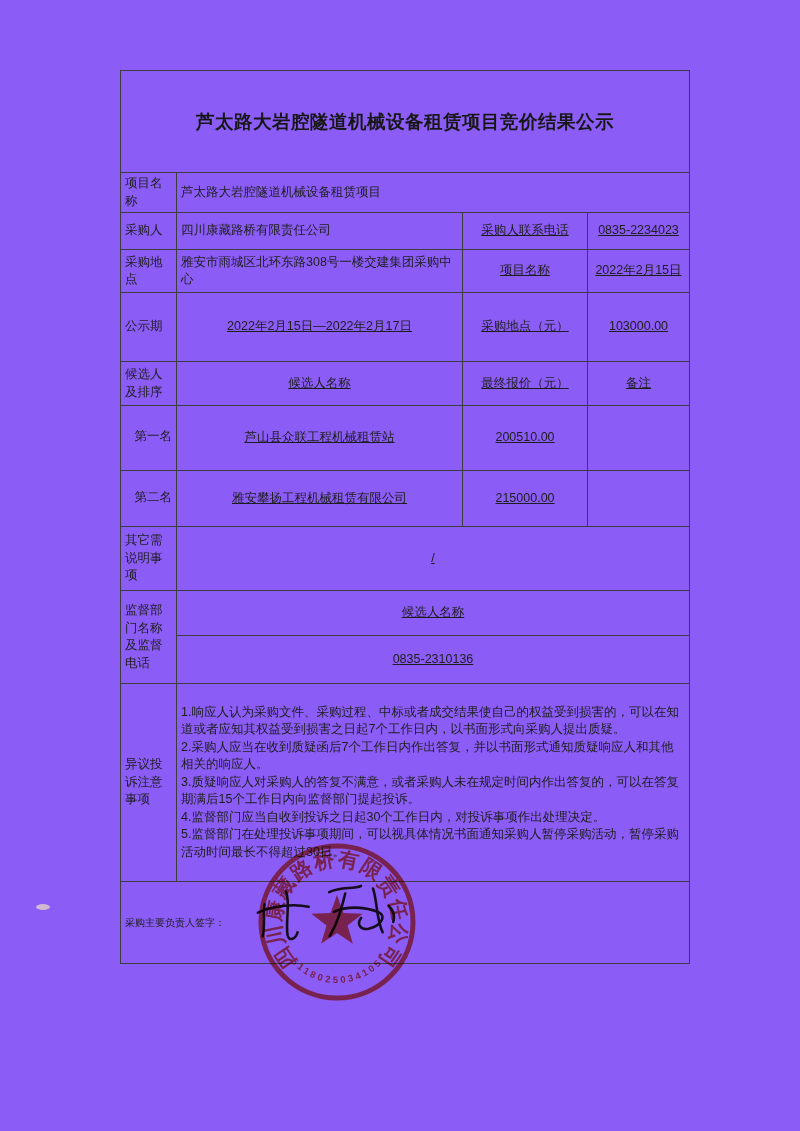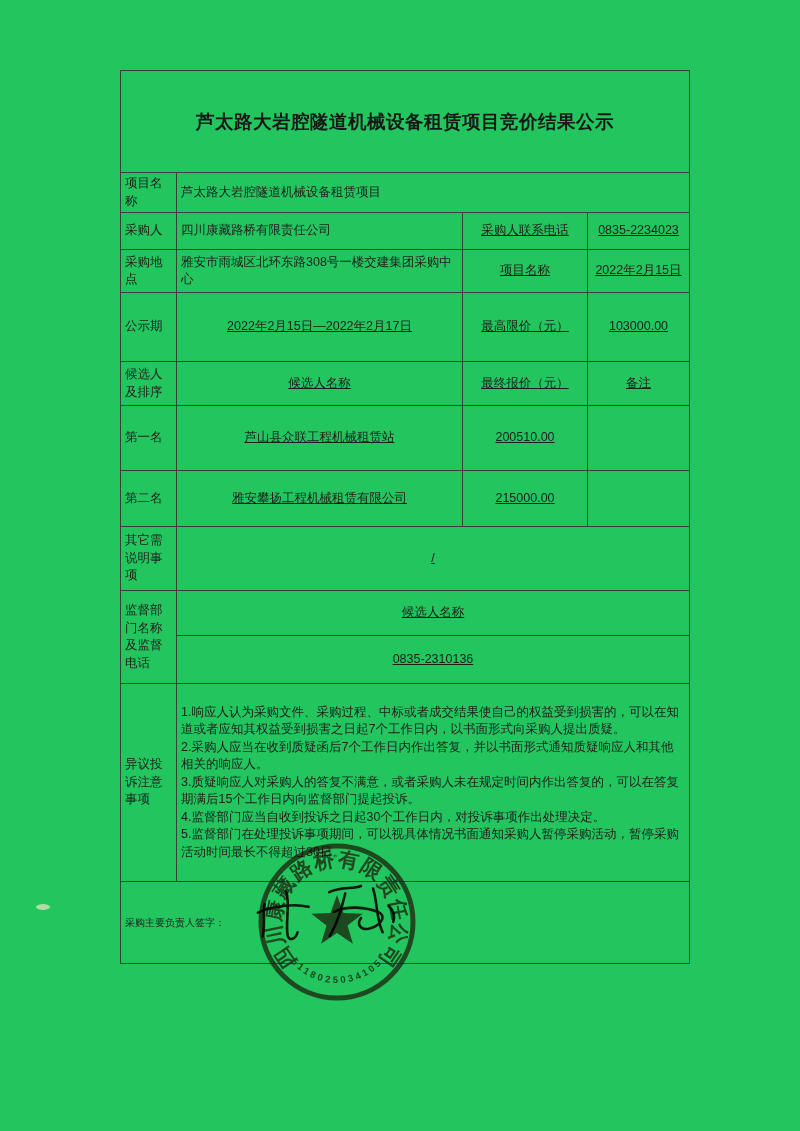--- a/index.html
+++ b/index.html
@@ -1,18 +1,18 @@
 <!DOCTYPE html>
 <html><head>
 <meta charset="utf-8">
 <style>
   html,body { margin:0; padding:0; background:#e8e8e8; }
   .page {
     position:relative; width:800px; height:1131px; margin:0 auto;
-    background:#22c55e; overflow:hidden;
+    background:#8b5cf6; overflow:hidden;
     font-family:"Liberation Sans","DejaVu Sans",sans-serif;
     color:#1e1e1e;
   }
   table.doc {
     position:absolute; left:120px; top:70px; width:569px;
     border-collapse:collapse; table-layout:fixed;
     font-size:12.5px;
   }
   table.doc td {
     border:1px solid #3d3d3d;
@@ -20,21 +20,21 @@
     vertical-align:middle;
     line-height:1.4;
     word-break:break-all;
   }
   .title-cell {
     text-align:center; font-weight:bold; font-size:18.5px;
     letter-spacing:0.5px; color:#171717;
   }
   .label-cell { padding:2px 3px; text-align:left; }
   .center { text-align:center;text-decoration:underline; }
-  .rank-cell { text-align:left; }
+  .rank-cell { text-align:right;font-family:Liberation Mono, monospace; }
   .objection-cell { padding:6px 8px; line-height:1.55; vertical-align:middle; }
   .obj-item { margin:0; }
   .sign-cell { padding-left:7px; font-size:10px; }
   .stamp-svg {
     position:absolute; left:252px; top:837px; width:170px; height:170px;
     mix-blend-mode:multiply; opacity:0.88; pointer-events:none;
   }
   .sig-svg {
     position:absolute; left:252px; top:880px; width:160px; height:72px;
     mix-blend-mode:multiply; transform:rotate(-2deg); pointer-events:none;
@@ -77,21 +77,21 @@
     <tr style="height:43px">
       <td class="label-cell">采购地点</td>
       <td>雅安市雨城区北环东路308号一楼交建集团采购中心</td>
       <td class="center">项目名称</td>
       <td class="center">2022年2月15日</td>
     </tr>
 
     <tr style="height:69px">
       <td class="label-cell">公示期</td>
       <td class="center">2022年2月15日—2022年2月17日</td>
-      <td class="center">最高限价（元）</td>
+      <td class="center">采购地点（元）</td>
       <td class="center">103000.00</td>
     </tr>
 
     <tr style="height:44px">
       <td class="label-cell">候选人及排序</td>
       <td class="center">候选人名称</td>
       <td class="center">最终报价（元）</td>
       <td class="center">备注</td>
     </tr>
 

